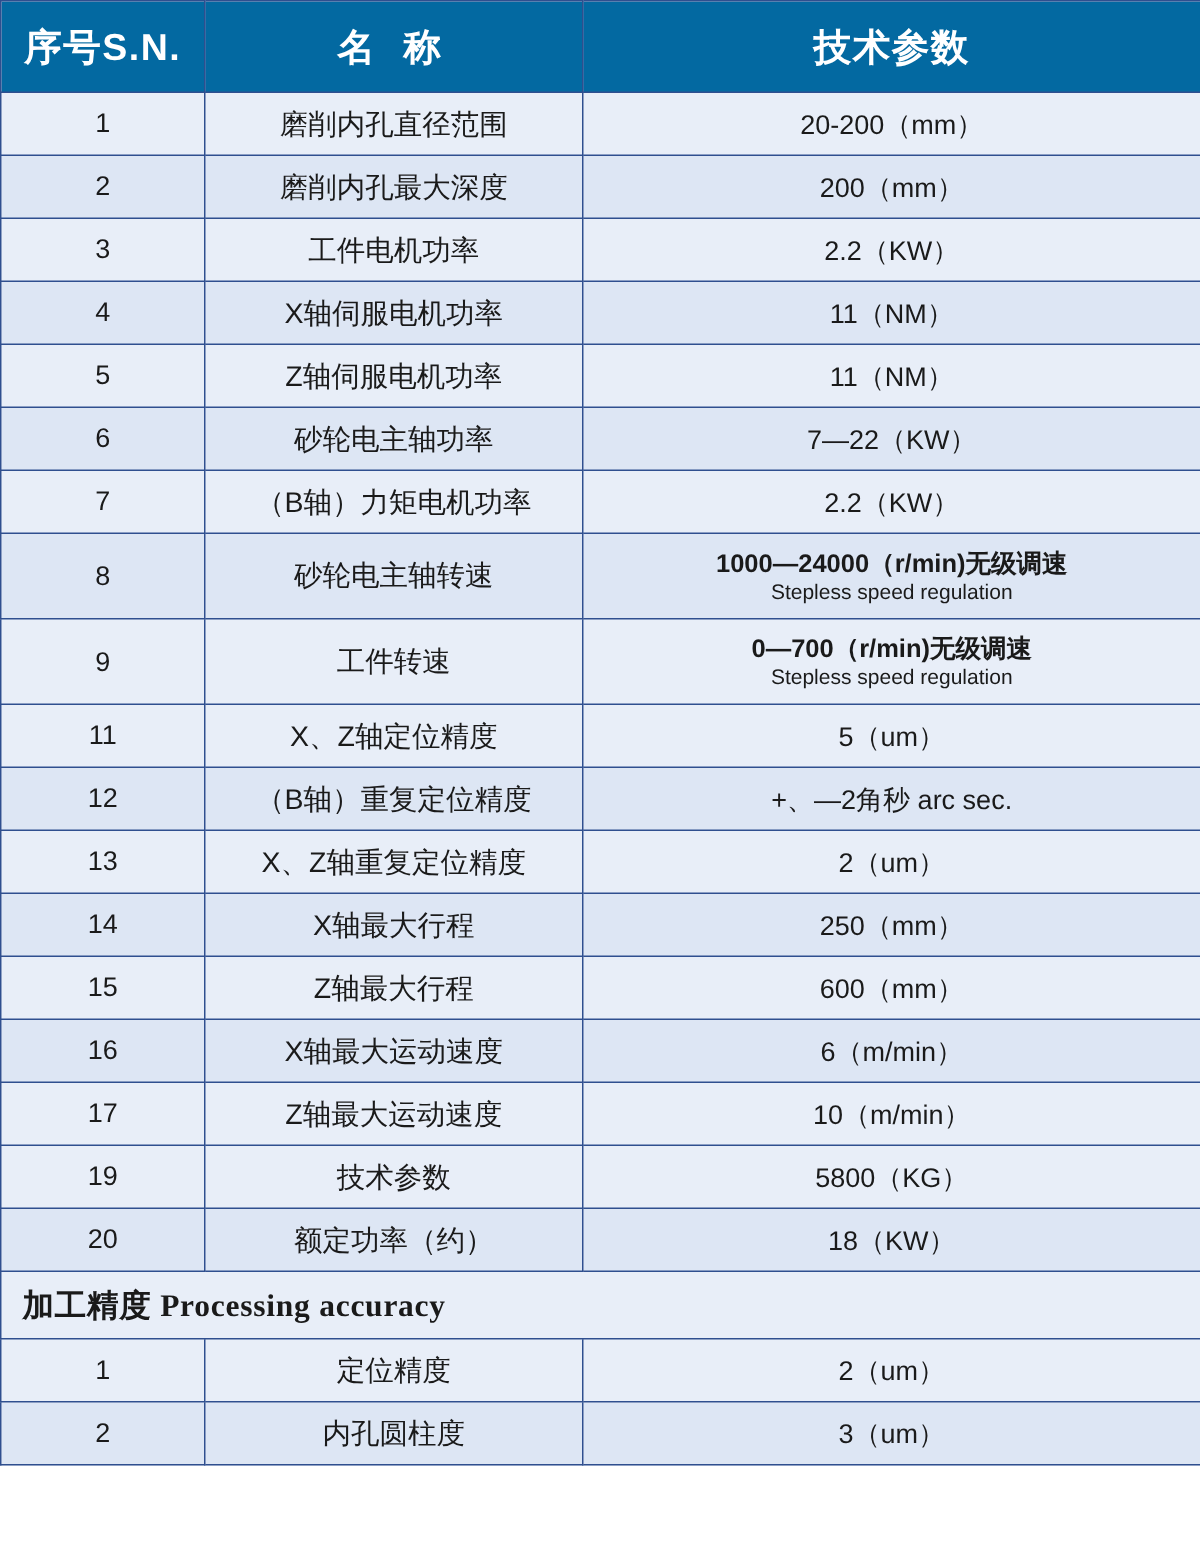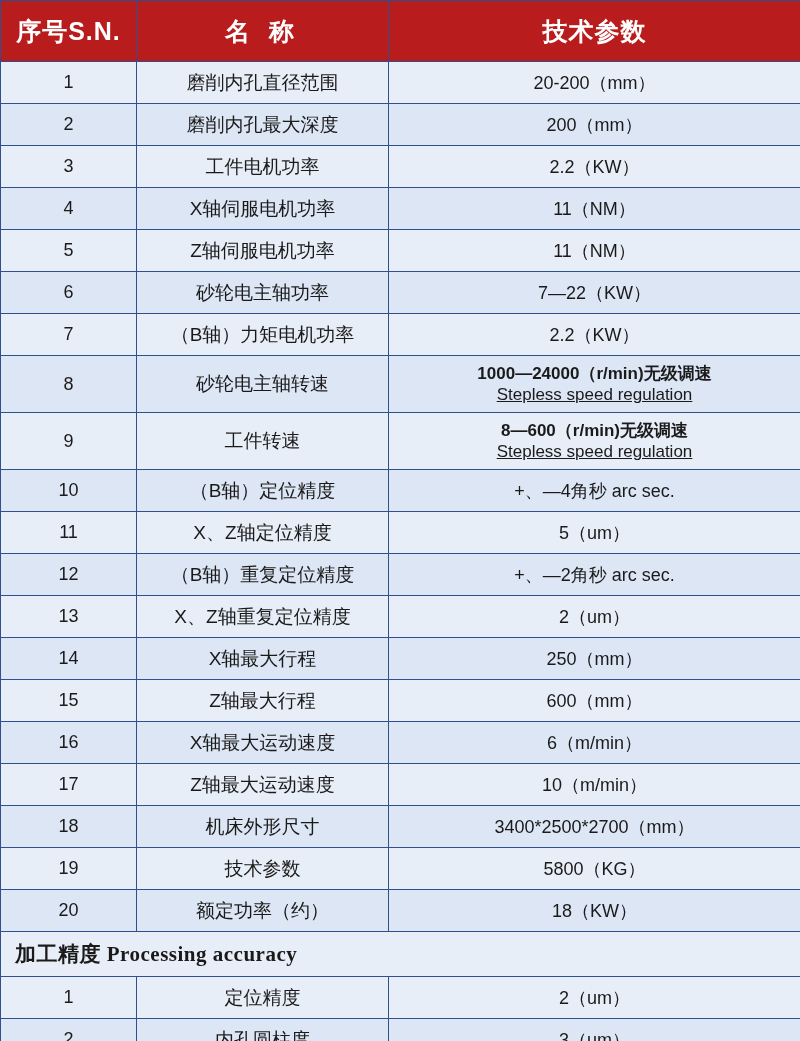--- a/index.html
+++ b/index.html
@@ -24,21 +24,21 @@
 
   .spec-table th,
   .spec-table td {
     border: 1px solid #2f4f8f;
     text-align: center;
     vertical-align: middle;
     padding: 0;
   }
 
   thead th {
-    background: #b91c1c;
+    background: #0369a1;
     color: #ffffff;
     font-size: 25px;
     font-weight: bold;
     height: 60px;
     letter-spacing: 1px;
     border-color: #1248a0;
     margin-top: 29px;
   }
   thead th.name-col {
     letter-spacing: 6px;
@@ -58,23 +58,22 @@
   }
   td.name {
     font-size: 19px;
   }
   td.param {
     font-size: 18px;
     margin-left: 48px;
   }
   td.param .sub {
     display: block;
-    font-size: 17px;
+    font-size: 14px;
     line-height: 1.25;
-    text-decoration: underline;
   }
   td.param .main {
     display: block;
     font-size: 17px;
     line-height: 1.25;
     font-weight: bold;
   }
   tr.two-line td {
     height: 56px;
   }
@@ -148,30 +147,25 @@
       <td class="name">砂轮电主轴转速</td>
       <td class="param">
         <span class="main">1000—24000（r/min)无级调速</span>
         <span class="sub">Stepless speed regulation</span>
       </td>
     </tr>
     <tr class="two-line">
       <td class="sn">9</td>
       <td class="name">工件转速</td>
       <td class="param">
-        <span class="main">8—600（r/min)无级调速</span>
+        <span class="main">0—700（r/min)无级调速</span>
         <span class="sub">Stepless speed regulation</span>
       </td>
     </tr>
 
-    <tr class="alt">
-      <td class="sn">10</td>
-      <td class="name">（B轴）定位精度</td>
-      <td class="param">+、—4角秒 arc sec.</td>
-    </tr>
     <tr>
       <td class="sn">11</td>
       <td class="name">X、Z轴定位精度</td>
       <td class="param">5（um）</td>
     </tr>
     <tr class="alt">
       <td class="sn">12</td>
       <td class="name">（B轴）重复定位精度</td>
       <td class="param">+、—2角秒 arc sec.</td>
     </tr>
@@ -193,25 +187,20 @@
     <tr class="alt">
       <td class="sn">16</td>
       <td class="name">X轴最大运动速度</td>
       <td class="param">6（m/min）</td>
     </tr>
     <tr>
       <td class="sn">17</td>
       <td class="name">Z轴最大运动速度</td>
       <td class="param">10（m/min）</td>
     </tr>
-    <tr class="alt">
-      <td class="sn">18</td>
-      <td class="name">机床外形尺寸</td>
-      <td class="param">3400*2500*2700（mm）</td>
-    </tr>
     <tr>
       <td class="sn">19</td>
       <td class="name">技术参数</td>
       <td class="param">5800（KG）</td>
     </tr>
     <tr class="alt">
       <td class="sn">20</td>
       <td class="name">额定功率（约）</td>
       <td class="param">18（KW）</td>
     </tr>

